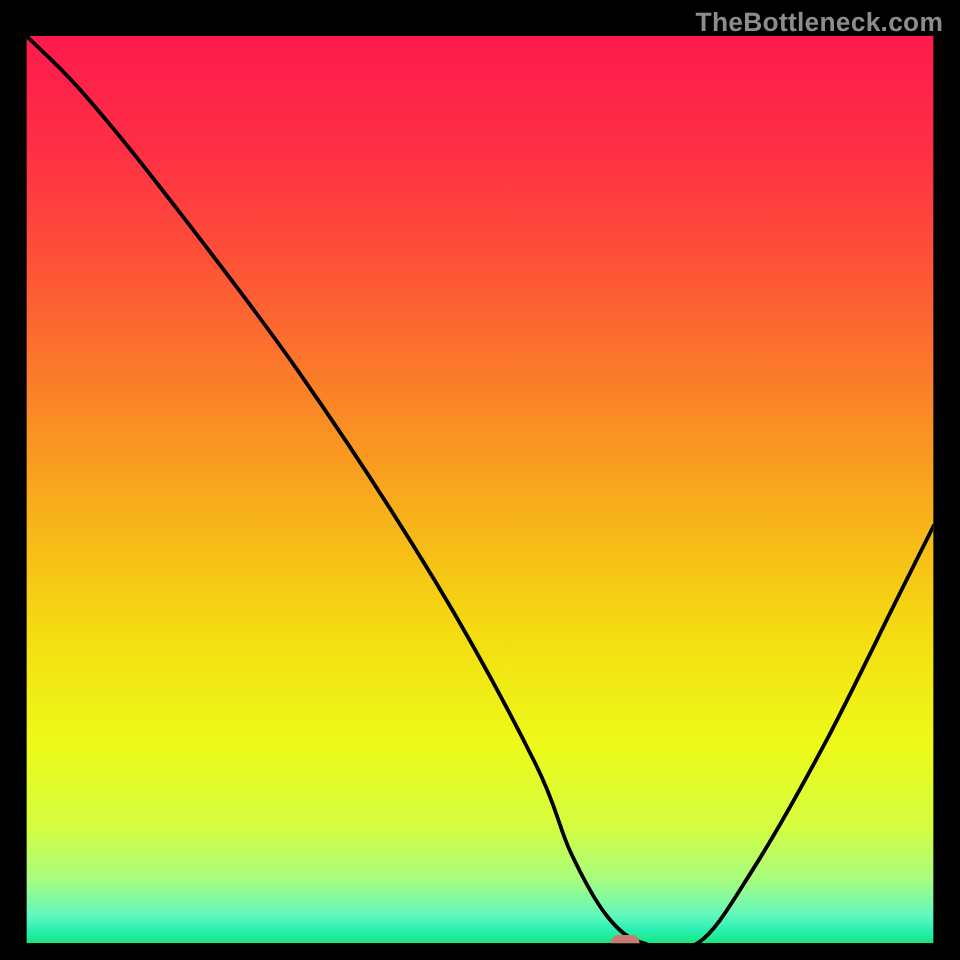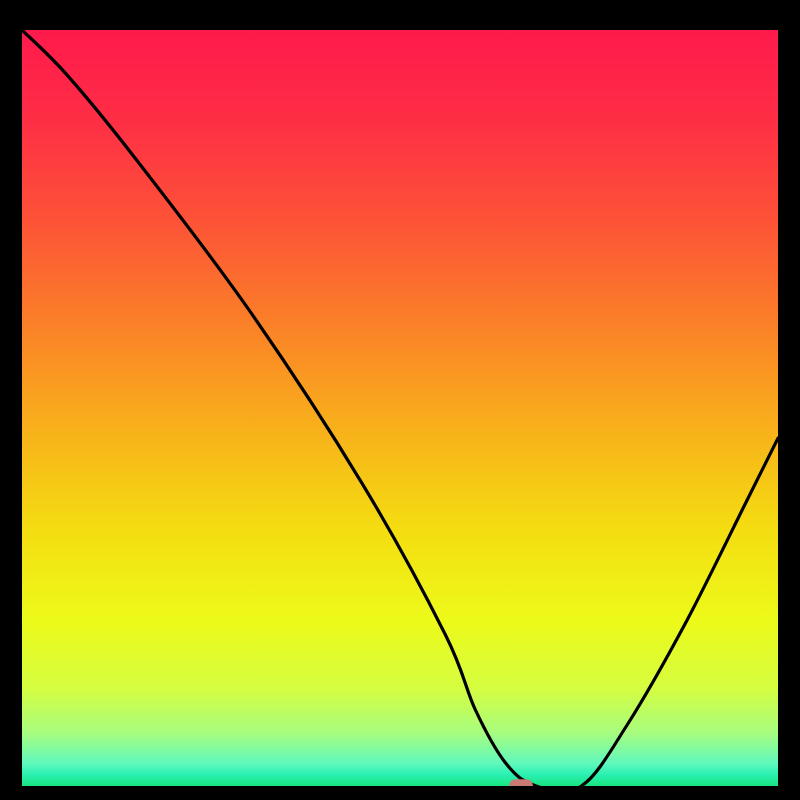--- a/index.html
+++ b/index.html
@@ -42,20 +42,21 @@
     stroke-width: 3.2;
     stroke-linejoin: round;
     stroke-linecap: round;
   }
 </style>
 </head>
 <body>
 
 <div class="frame">
 
+  <div class="watermark">TheBottleneck.com</div>
 
   <svg class="plot" viewBox="0 0 756 756" preserveAspectRatio="none">
     <defs>
       <linearGradient id="bg-grad" x1="0" y1="0" x2="0" y2="1">
       <stop offset="0%" stop-color="#fe1a4c"></stop>
           <stop offset="12%" stop-color="#fe2e45"></stop>
           <stop offset="25%" stop-color="#fd5237"></stop>
           <stop offset="38%" stop-color="#fb7d29"></stop>
           <stop offset="52%" stop-color="#f8ae1b"></stop>
           <stop offset="66%" stop-color="#f4dd11"></stop>

